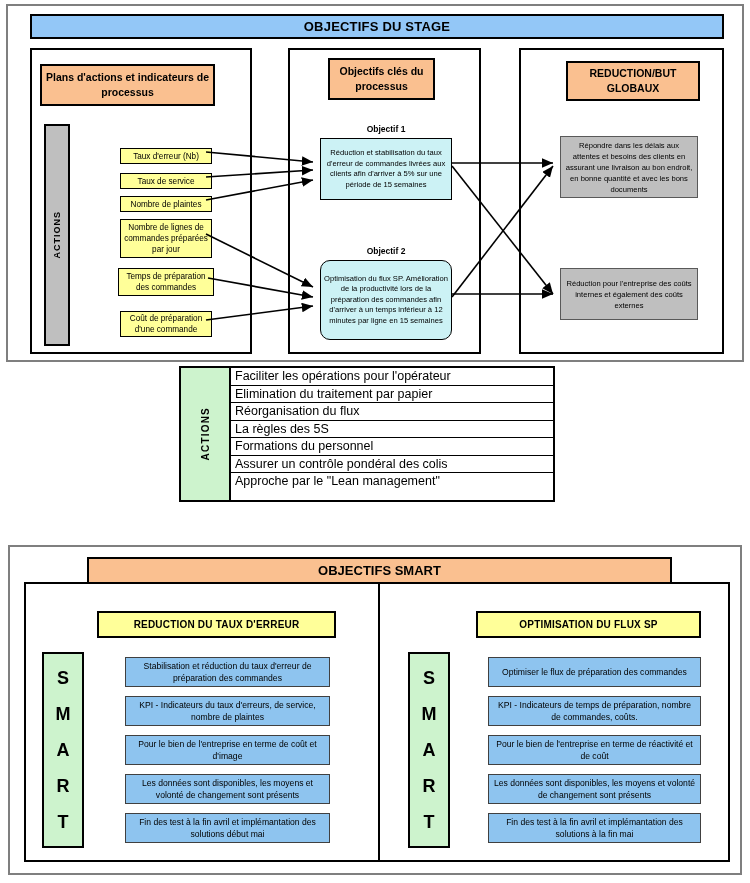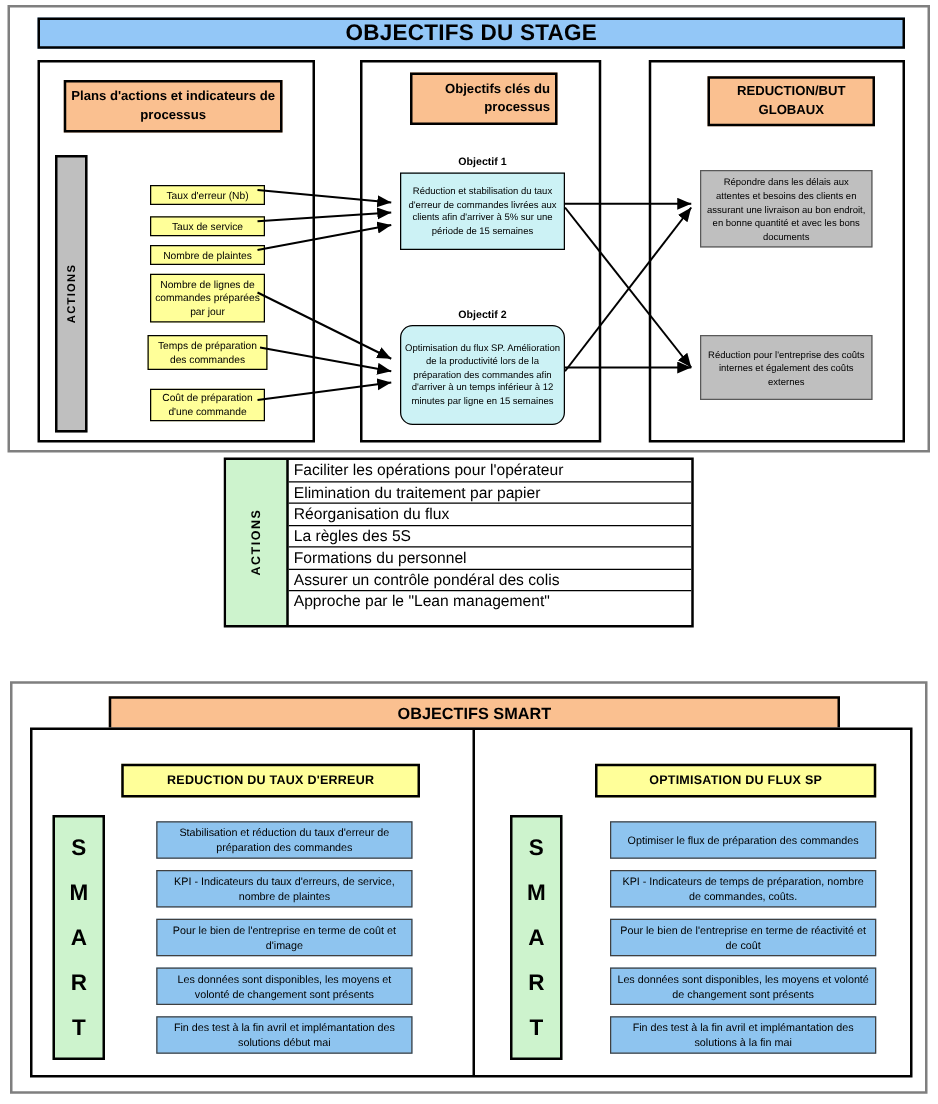--- a/index.html
+++ b/index.html
@@ -28,21 +28,21 @@
   .inner-frame{
     border:2px solid #000000;
     background:#ffffff;
   }
 
   
   .banner-blue{
     background:#93c7f7;
     border:2px solid #000;
     font-weight:bold;
-    font-size:18px;
+    font-size:13px;
     letter-spacing:.2px;
   }
   .banner-orange{
     background:#fac090;
     border:2px solid #000;
     font-weight:bold;
     font-size:13px;
   }
 
   
@@ -159,25 +159,25 @@
     <div class="abs banner-blue ctr" style="left:22px; top:8px; width:694px; height:25px;">
       <span>OBJECTIFS DU STAGE</span>
     </div>
 
     <div class="abs inner-frame" style="left:22px; top:42px; width:222px; height:306px;"></div>
 
     <div class="abs inner-frame" style="left:280px; top:42px; width:193px; height:306px;"></div>
 
     <div class="abs inner-frame" style="left:511px; top:42px; width:205px; height:306px;"></div>
 
-    <div class="abs chip-orange ctr" style="left:43px; top:58px; width:175px; height:42px;">
+    <div class="abs chip-orange ctr" style="left:32px; top:58px; width:175px; height:42px;">
       <span>Plans d'actions et indicateurs de processus</span>
     </div>
 
-    <div class="abs chip-orange ctr" style="left:320px; top:52px; width:118px; height:42px;text-align:right;">
+    <div class="abs chip-orange ctr" style="left:320px; top:52px; width:107px; height:42px;">
       <span>Objectifs clés du processus</span>
     </div>
 
     <div class="abs chip-orange ctr" style="left:558px; top:55px; width:134px; height:40px;">
       <span>REDUCTION/BUT GLOBAUX</span>
     </div>
 
     <div class="abs vbar-grey ctr" style="left:36px; top:118px; width:26px; height:222px;">
       <span class="vtext">ACTIONS</span>
     </div>

